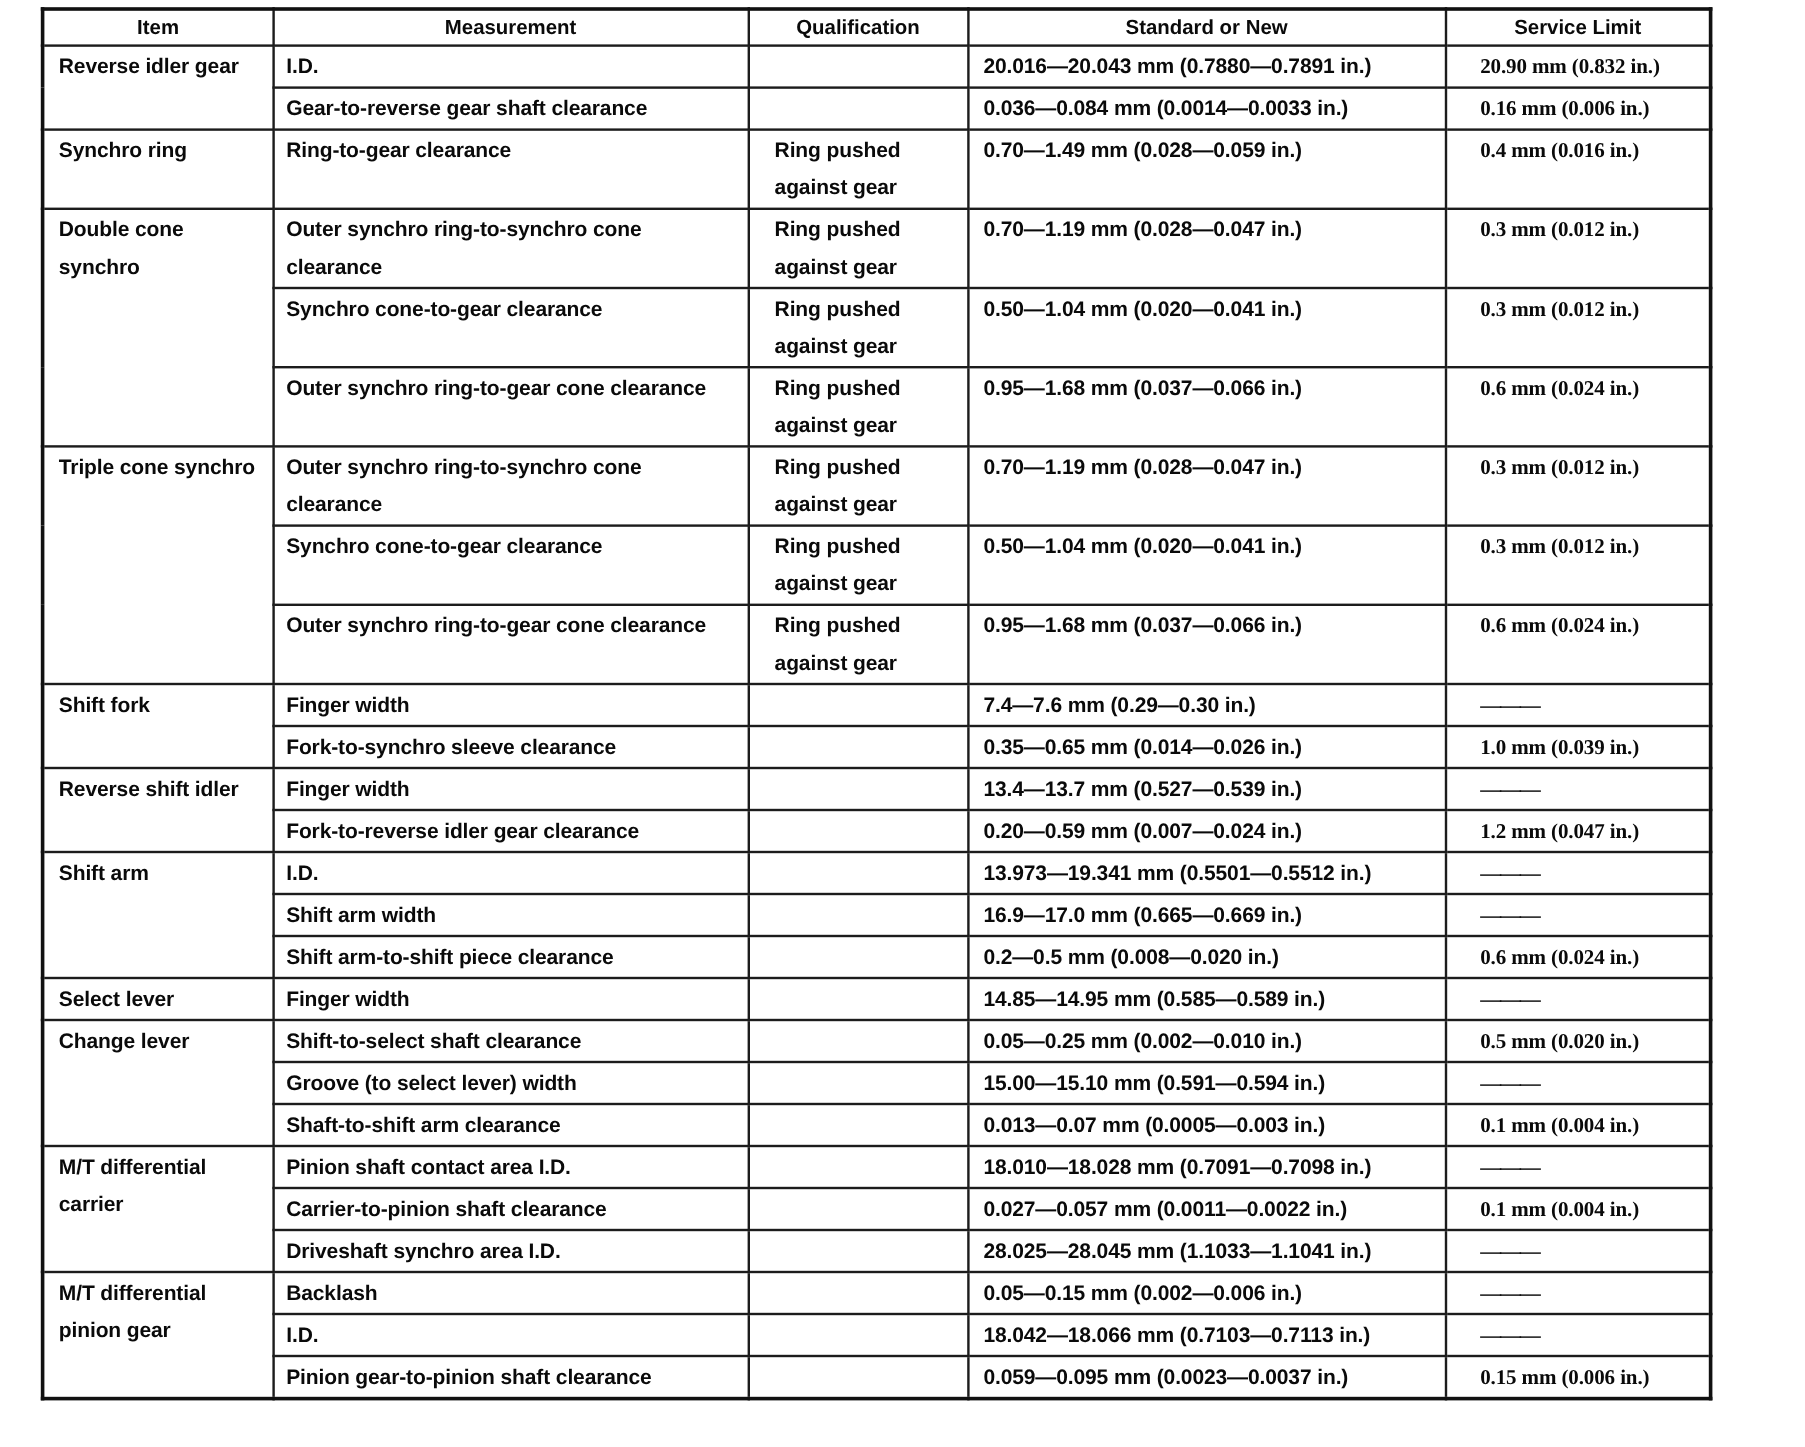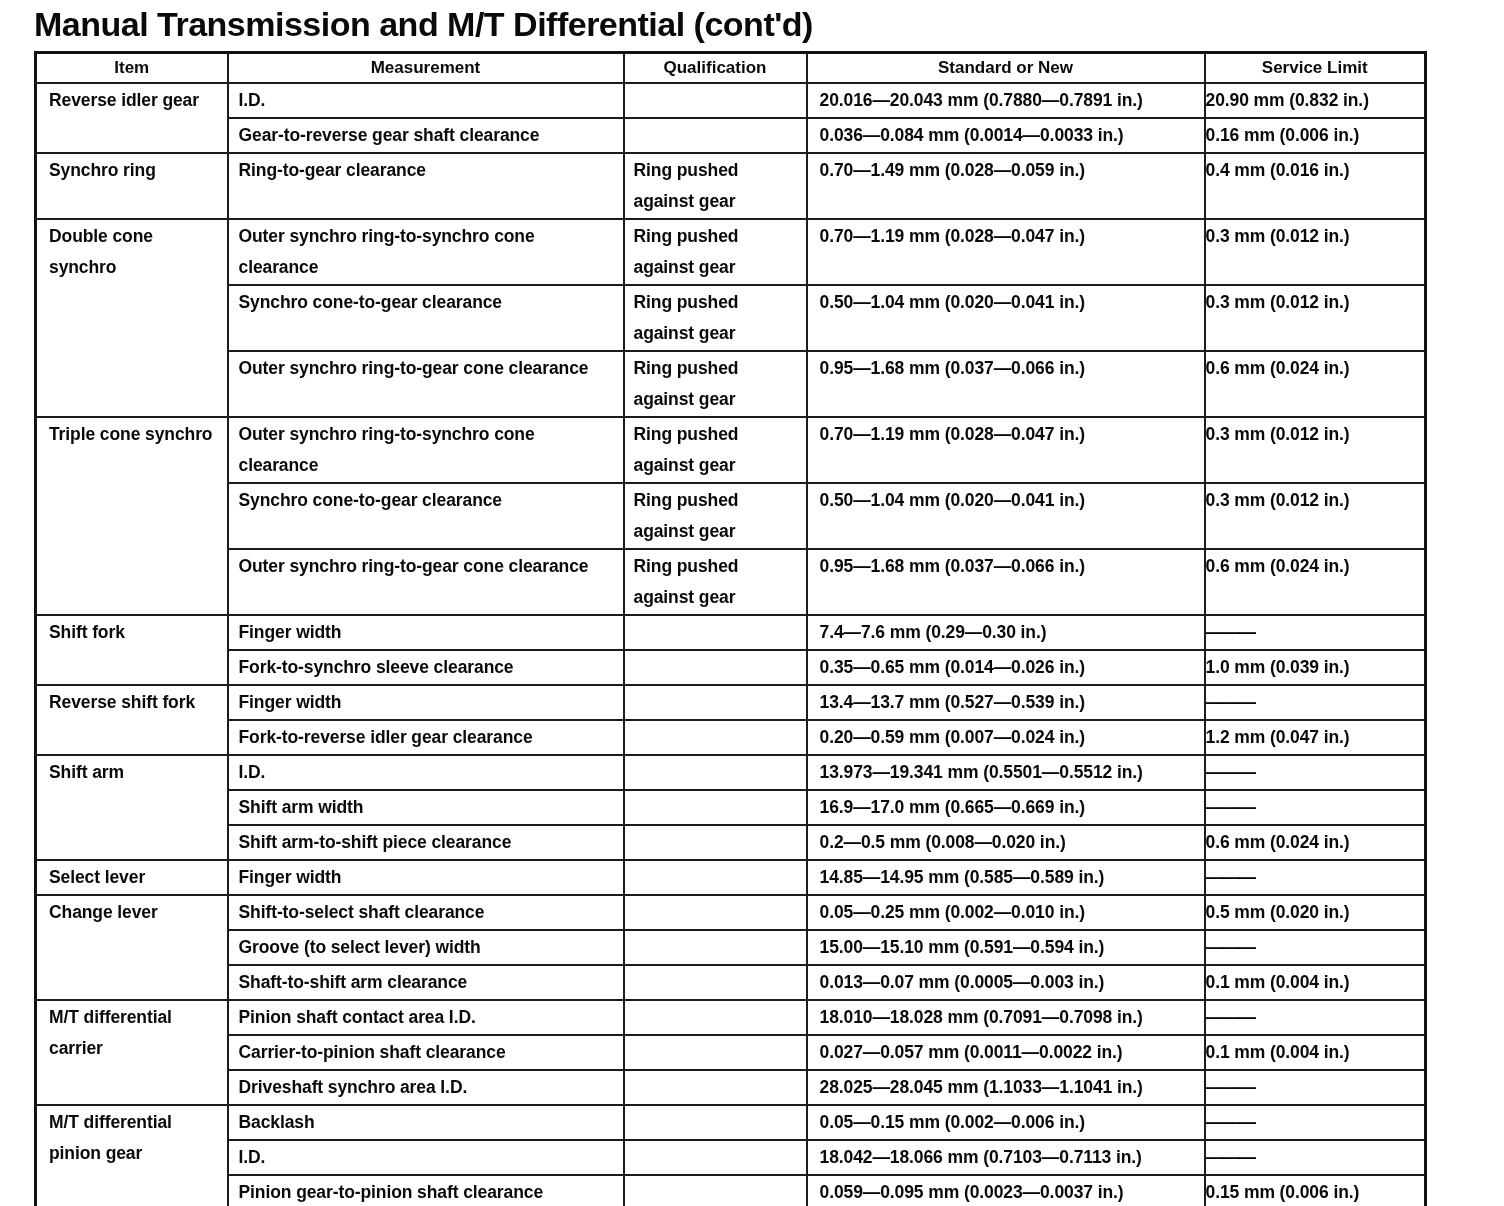--- a/index.html
+++ b/index.html
@@ -42,30 +42,29 @@
     padding: 2px 4px;
     line-height: 24px;
   }
   .spec-table td {
     font-size: 17.5px;
     line-height: 31px;
     padding: 1px 8px 1px 10px;
     letter-spacing: -0.1px;
   }
   td.item-cell      { padding-left: 12px; margin-top: 14px; }
-  td.qual-cell      { padding-left: 9px; }
+  td.qual-cell      { padding-left: 21px; }
   td.standard-cell  { padding-left: 12px; border-radius: 13px; }
-  td.limit-cell     { padding-left: 0; }
+  td.limit-cell     { padding-left: 28px; font-family: Liberation Serif, serif; }
   td.limit-cell.dash { letter-spacing: -1px; }
 </style>
 </head>
 <body>
 
 <div class="page">
-  <h1 class="page-title">Manual Transmission and M/T Differential (cont'd)</h1>
 
   <table class="spec-table">
     <colgroup>
       <col style="width:192px">
       <col style="width:396px">
       <col style="width:183px">
       <col style="width:398px">
       <col style="width:221px">
     </colgroup>
     <thead>
@@ -143,21 +142,21 @@
           <td class="standard-cell">7.4—7.6 mm (0.29—0.30 in.)</td>
           <td class="limit-cell dash">———</td>
         </tr>
         <tr>
           <td class="measurement-cell">Fork-to-synchro sleeve clearance</td>
           <td class="qual-cell"></td>
           <td class="standard-cell">0.35—0.65 mm (0.014—0.026 in.)</td>
           <td class="limit-cell">1.0 mm (0.039 in.)</td>
         </tr>
         <tr>
-          <td class="item-cell" rowspan="2">Reverse shift fork</td>
+          <td class="item-cell" rowspan="2">Reverse shift idler</td>
           <td class="measurement-cell">Finger width</td>
           <td class="qual-cell"></td>
           <td class="standard-cell">13.4—13.7 mm (0.527—0.539 in.)</td>
           <td class="limit-cell dash">———</td>
         </tr>
         <tr>
           <td class="measurement-cell">Fork-to-reverse idler gear clearance</td>
           <td class="qual-cell"></td>
           <td class="standard-cell">0.20—0.59 mm (0.007—0.024 in.)</td>
           <td class="limit-cell">1.2 mm (0.047 in.)</td>

